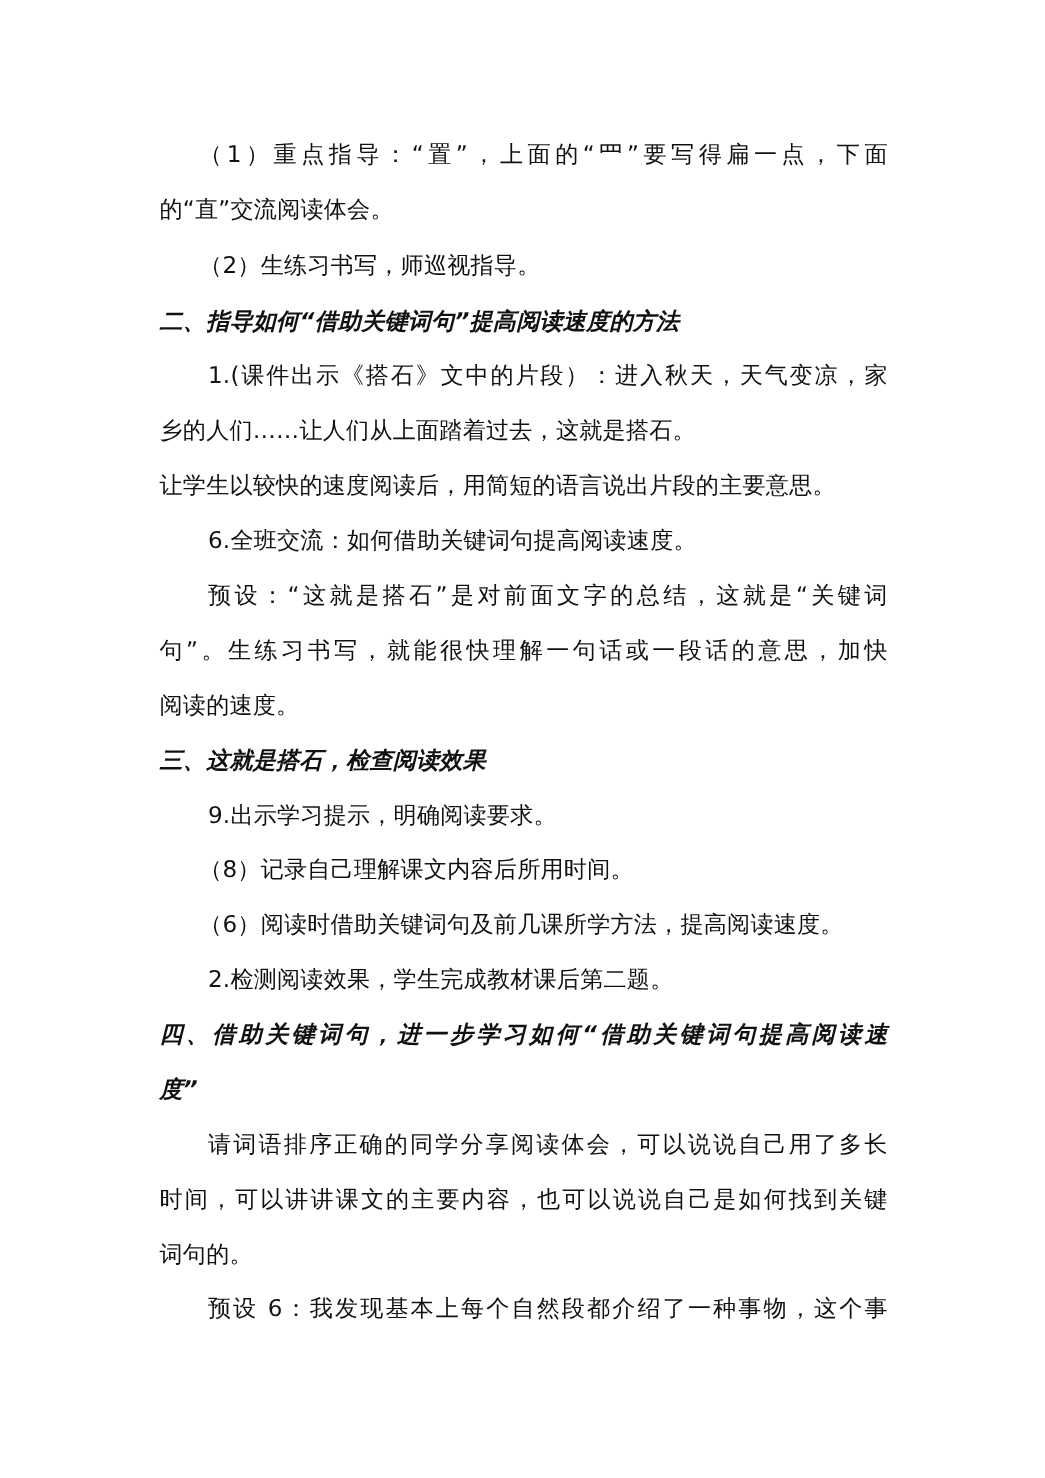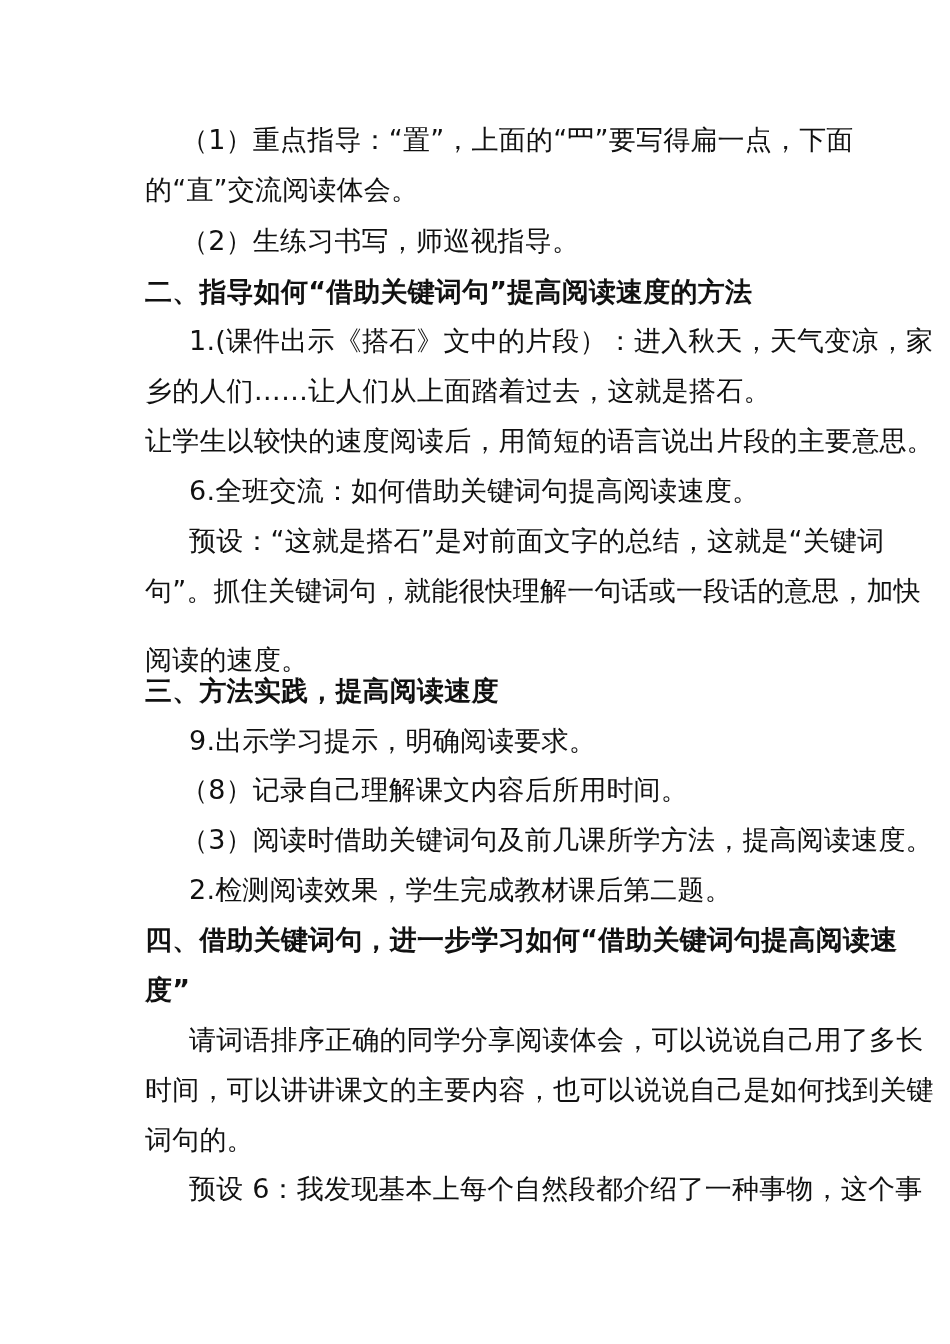--- a/index.html
+++ b/index.html
@@ -18,27 +18,27 @@
     .page {
       position: absolute;
       left: 145px;
       top: 0;
       width: 662px;
     }
     .line {
       position: absolute;
       left: 0;
       white-space: nowrap;
-      font-size: 27px;
+      font-size: 21px;
       line-height: 28px;
       letter-spacing: 0.2px;
     }
     .indent { left: 44px; }
     .indent-sm { left: 36px; }
-    .bold { font-weight: bold; }
+    .bold { font-weight: bold; font-style: italic; }
     .justify {
       width: 662px;
       text-align: justify;
       text-align-last: justify;
     }
     .justify.indent { width: 618px; }
     .justify.indent-sm { width: 626px; }
   </style>
 </head>
 <body>
@@ -46,26 +46,26 @@
 <div class="page">
   <div class="line indent-sm justify" style="top:126px">（1）重点指导：“置”，上面的“罒”要写得扁一点，下面</div>
   <div class="line" style="top:176px">的“直”交流阅读体会。</div>
   <div class="line indent-sm" style="top:227px">（2）生练习书写，师巡视指导。</div>
   <div class="line bold" style="top:278px">二、指导如何“借助关键词句”提高阅读速度的方法</div>
   <div class="line indent justify" style="top:327px">1.(课件出示《搭石》文中的片段）：进入秋天，天气变凉，家</div>
   <div class="line" style="top:377px">乡的人们……让人们从上面踏着过去，这就是搭石。</div>
   <div class="line" style="top:427px">让学生以较快的速度阅读后，用简短的语言说出片段的主要意思。</div>
   <div class="line indent" style="top:477px">6.全班交流：如何借助关键词句提高阅读速度。</div>
   <div class="line indent justify" style="top:527px">预设：“这就是搭石”是对前面文字的总结，这就是“关键词</div>
-  <div class="line justify" style="top:577px">句”。抓住关键词句，就能很快理解一句话或一段话的意思，加快</div>
-  <div class="line" style="top:646px">阅读的速度。</div>
-  <div class="line bold" style="top:677px">三、方法实践，提高阅读速度</div>
+  <div class="line justify" style="top:577px">句”。生练习书写，就能很快理解一句话或一段话的意思，加快</div>
+  <div class="line" style="top:627px">阅读的速度。</div>
+  <div class="line bold" style="top:677px">三、这就是搭石，检查阅读效果</div>
   <div class="line indent" style="top:727px">9.出示学习提示，明确阅读要求。</div>
   <div class="line indent-sm" style="top:776px">（8）记录自己理解课文内容后所用时间。</div>
-  <div class="line indent-sm" style="top:826px">（3）阅读时借助关键词句及前几课所学方法，提高阅读速度。</div>
+  <div class="line indent-sm" style="top:826px">（6）阅读时借助关键词句及前几课所学方法，提高阅读速度。</div>
   <div class="line indent" style="top:876px">2.检测阅读效果，学生完成教材课后第二题。</div>
   <div class="line bold justify" style="top:926px">四、借助关键词句，进一步学习如何“借助关键词句提高阅读速</div>
   <div class="line bold" style="top:976px">度”</div>
   <div class="line indent justify" style="top:1026px">请词语排序正确的同学分享阅读体会，可以说说自己用了多长</div>
   <div class="line justify" style="top:1076px">时间，可以讲讲课文的主要内容，也可以说说自己是如何找到关键</div>
   <div class="line" style="top:1126px">词句的。</div>
   <div class="line indent justify" style="top:1175px">预设 6：我发现基本上每个自然段都介绍了一种事物，这个事</div>
 </div>
 
 </body></html>

